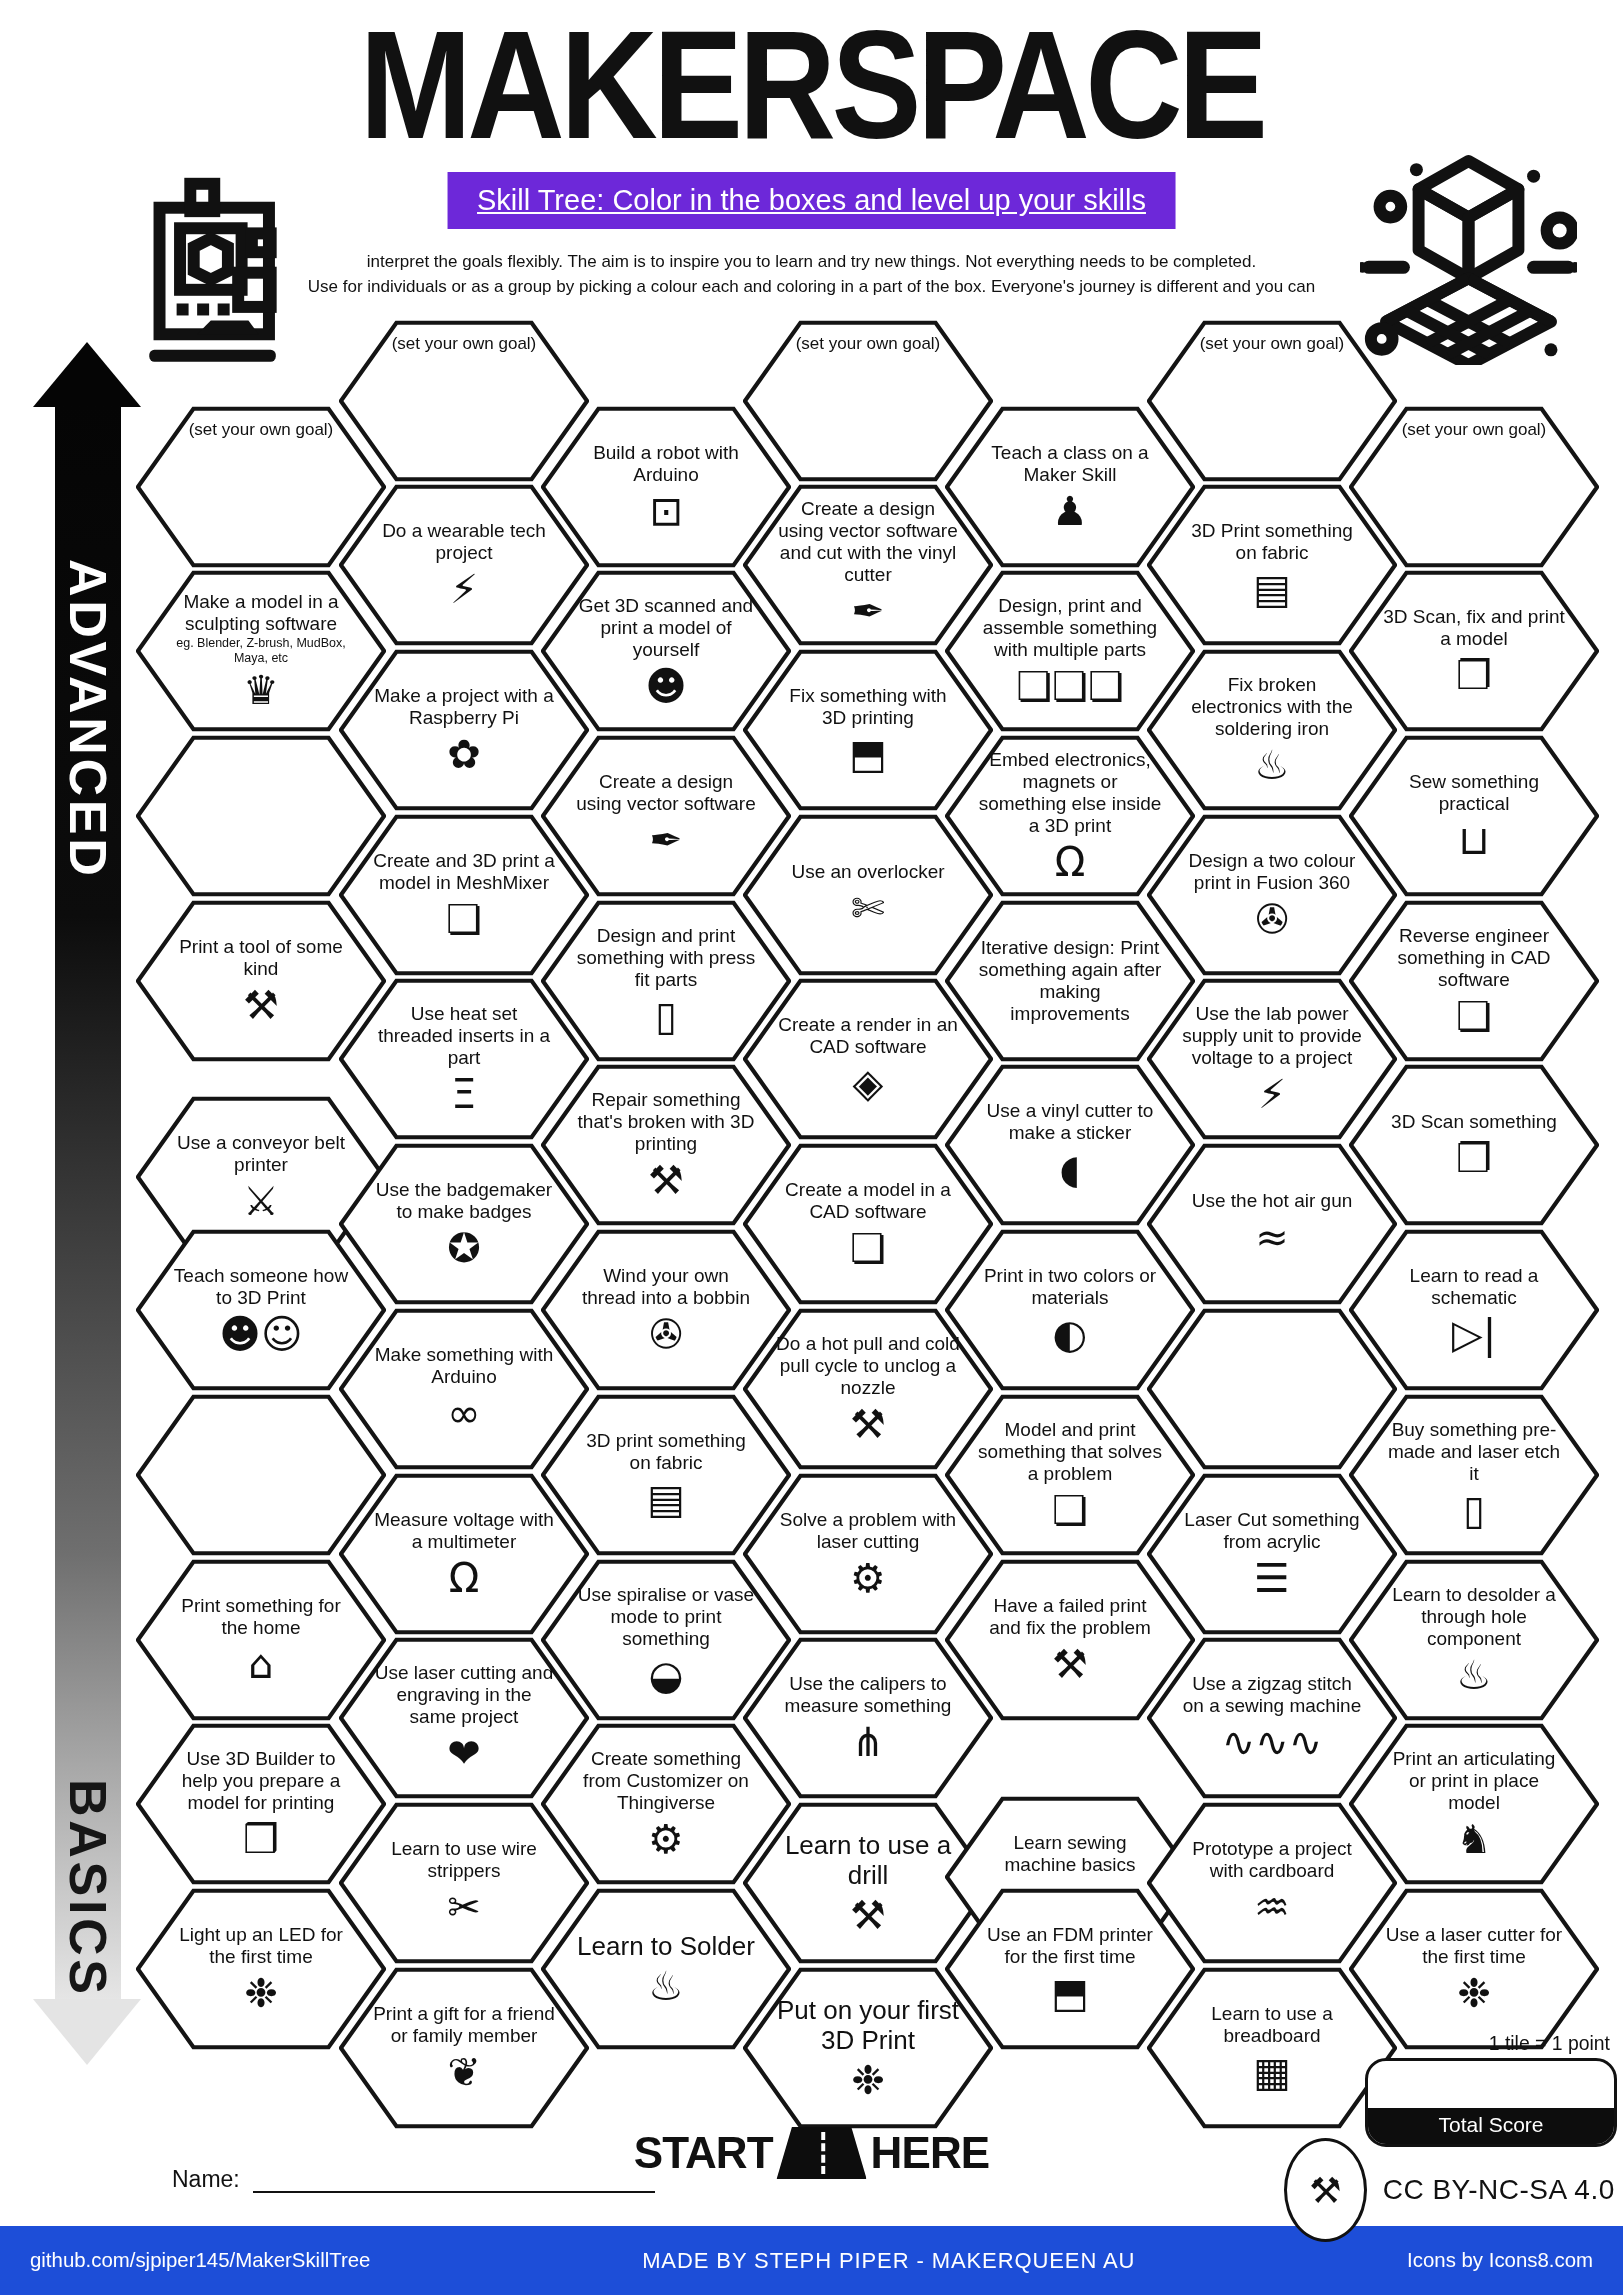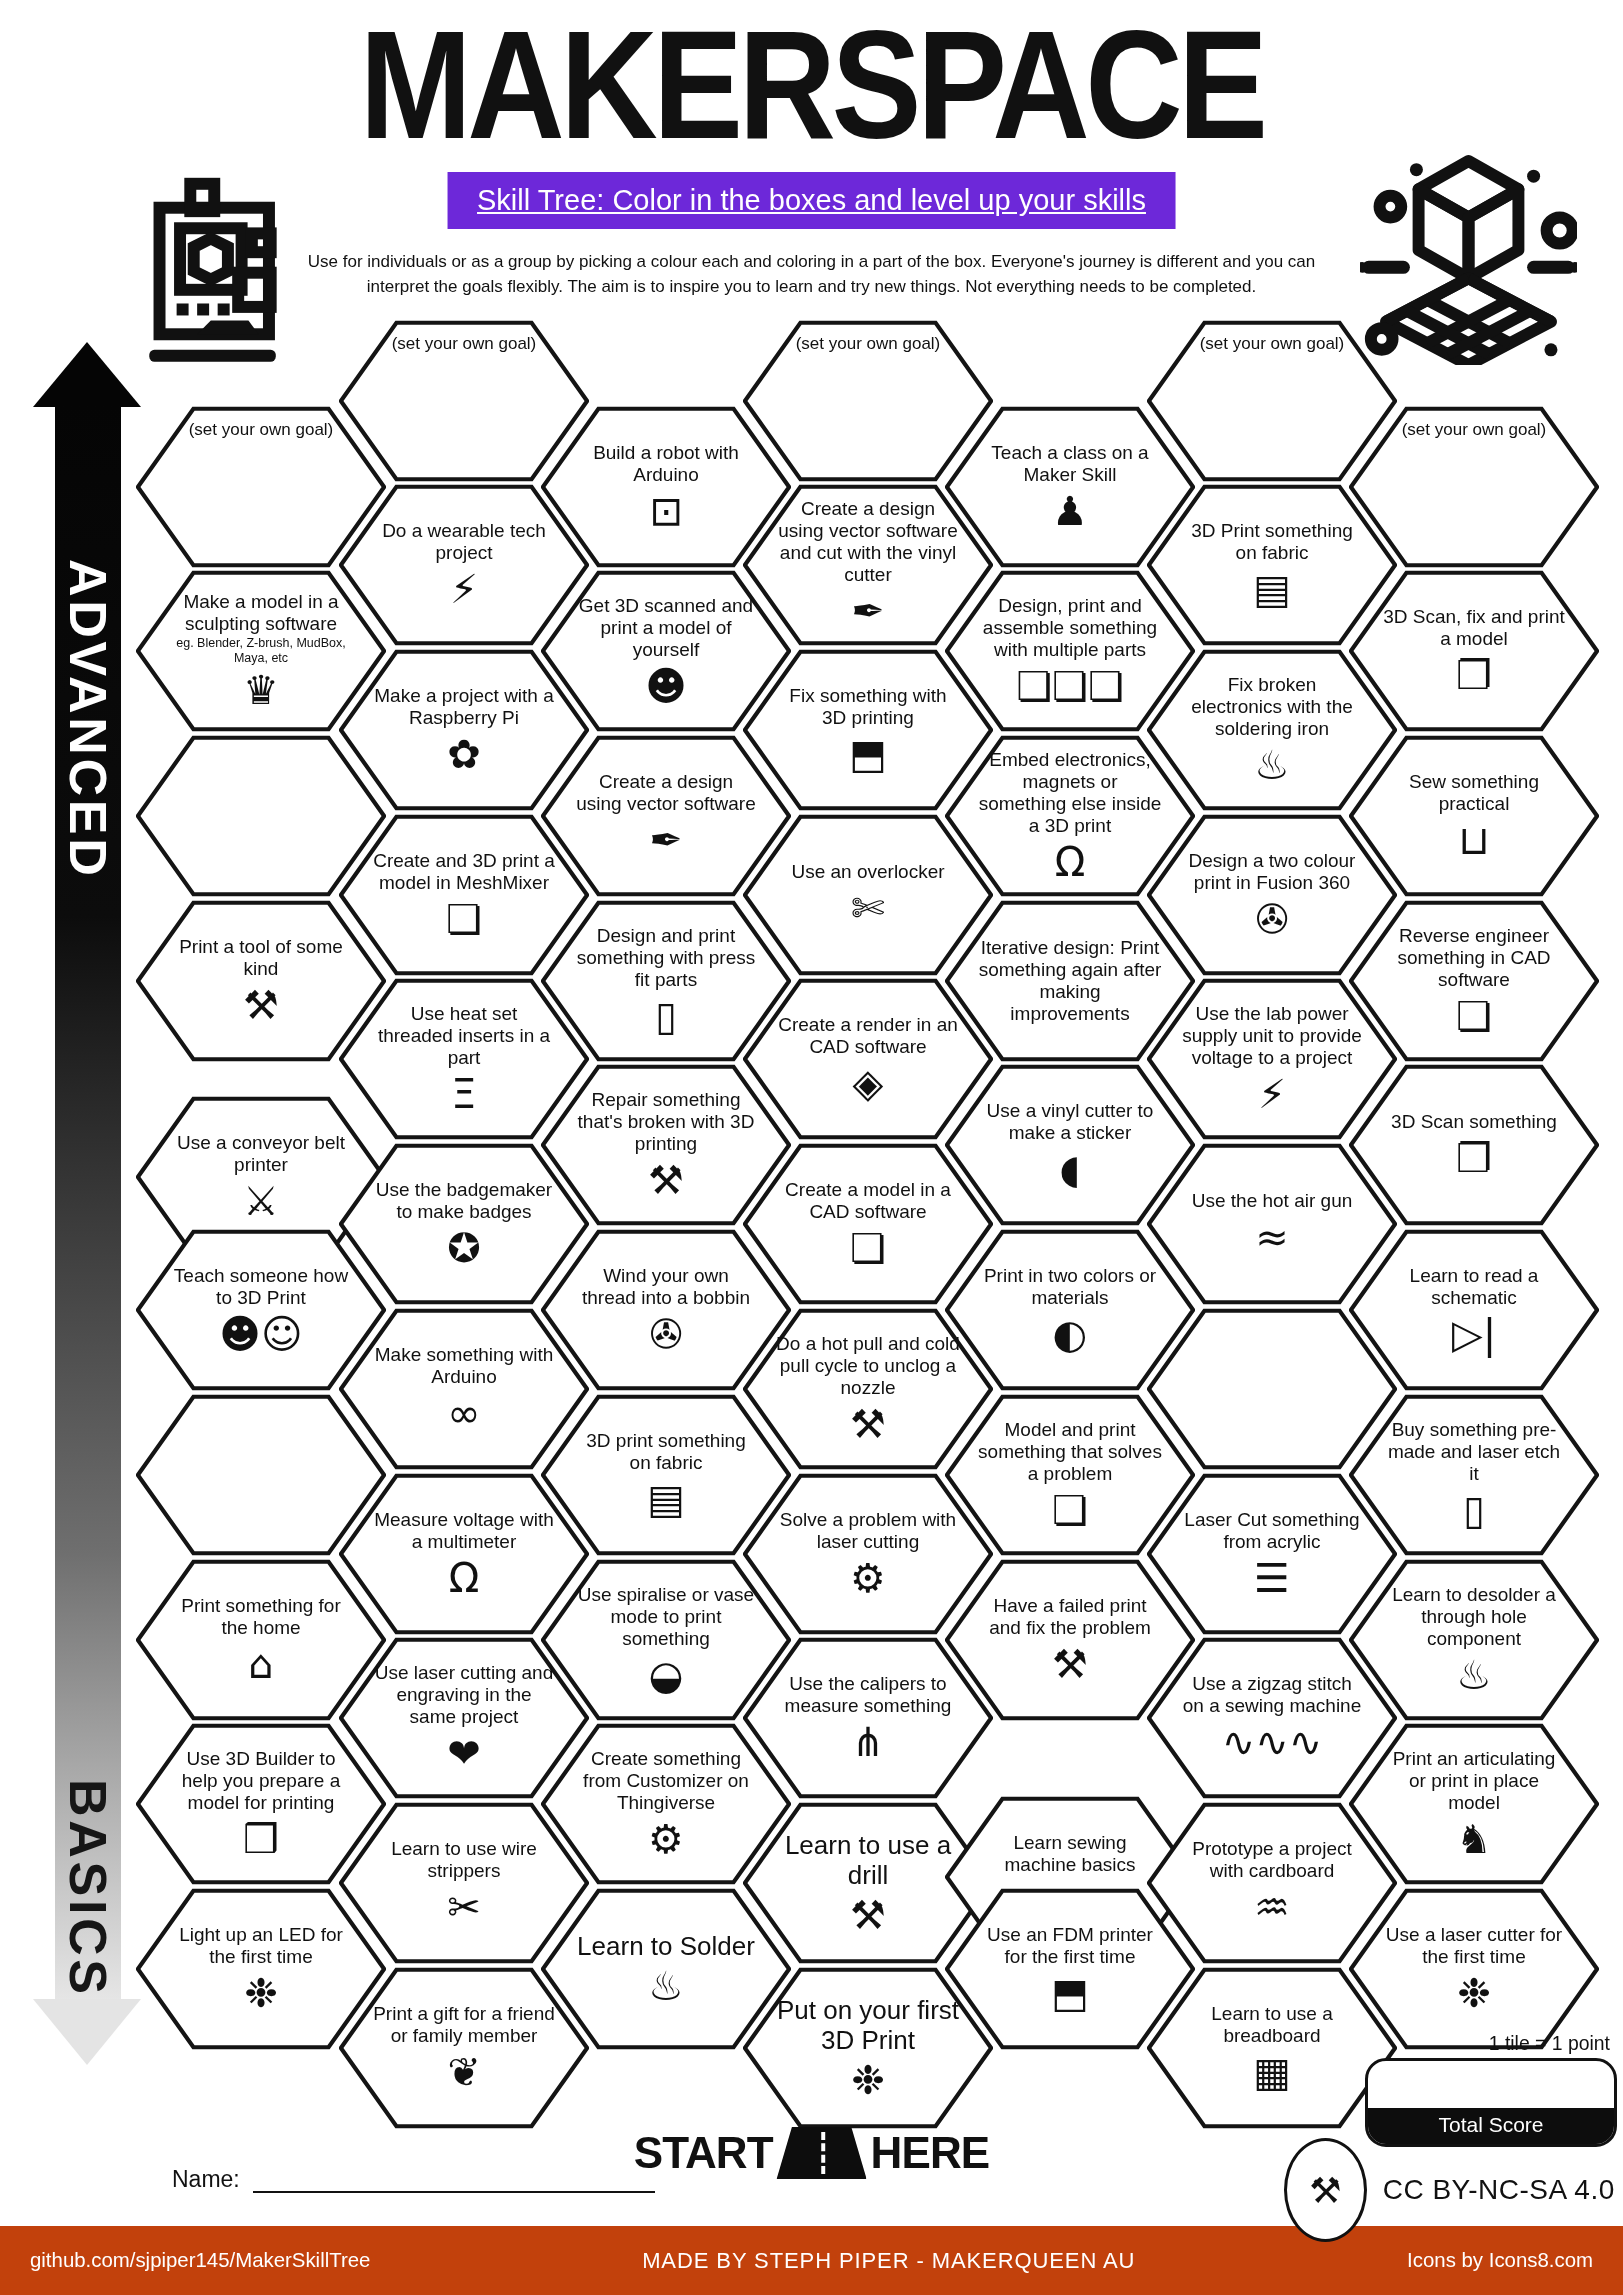--- a/index.html
+++ b/index.html
@@ -65,35 +65,35 @@
       display:flex;flex-direction:column;justify-content:flex-end;}
   .score-space{flex:1;}
   .score-label-bar{background:#0d0d0d;color:#fff;font-size:21px;text-align:center;padding:4.6px 0 7.4px;}
 
   .cc-row{position:absolute;left:1284px;top:2138px;display:flex;align-items:center;gap:15.7px;z-index:5;}
   .cc-badge{width:77px;height:98px;border:3.2px solid #111;border-radius:50%;background:#fff;
       display:flex;align-items:center;justify-content:center;
       font-family:"DejaVu Sans",sans-serif;font-size:36px;}
   .cc-text{font-size:28px;letter-spacing:0.5px;}
 
-  .footer-bar{position:absolute;left:0;bottom:0;width:100%;height:69px;background:#c2410c;color:#fff;
+  .footer-bar{position:absolute;left:0;bottom:0;width:100%;height:69px;background:#1d4ed8;color:#fff;
       display:flex;align-items:center;justify-content:space-between;box-sizing:border-box;
       padding:0 30px;font-size:20.4px;}
   .footer-center{font-size:22px;letter-spacing:0.9px;}
 </style>
 </head>
 <body>
 
 <div class="page">
 
   <div class="title">MAKERSPACE</div>
   <div class="subtitle-bar">Skill Tree:  Color in the boxes and level up your skills</div>
   <div class="intro">
+    <div>interpret the goals flexibly.  The aim is to inspire you to learn and try new things. Not everything needs to be completed.</div>
     <div>Use for individuals or as a group by picking a colour each and coloring in a part of the box.  Everyone's journey is different and you can</div>
-    <div>interpret the goals flexibly.  The aim is to inspire you to learn and try new things. Not everything needs to be completed.</div>
   </div>
 
   <svg class="logo-printer" viewBox="0 0 100 110">
     <g fill="none" stroke="#111" stroke-width="7" stroke-linejoin="miter">
       <rect x="12" y="18" width="64" height="74"></rect>
       <rect x="30" y="4" width="14" height="16"></rect>
       <rect x="24" y="30" width="36" height="36"></rect>
       <polygon points="42,36 52,41 52,55 42,60 32,55 32,41"></polygon>
       <rect x="66" y="33" width="11" height="11"></rect>
       <rect x="58" y="56" width="19" height="20"></rect>

